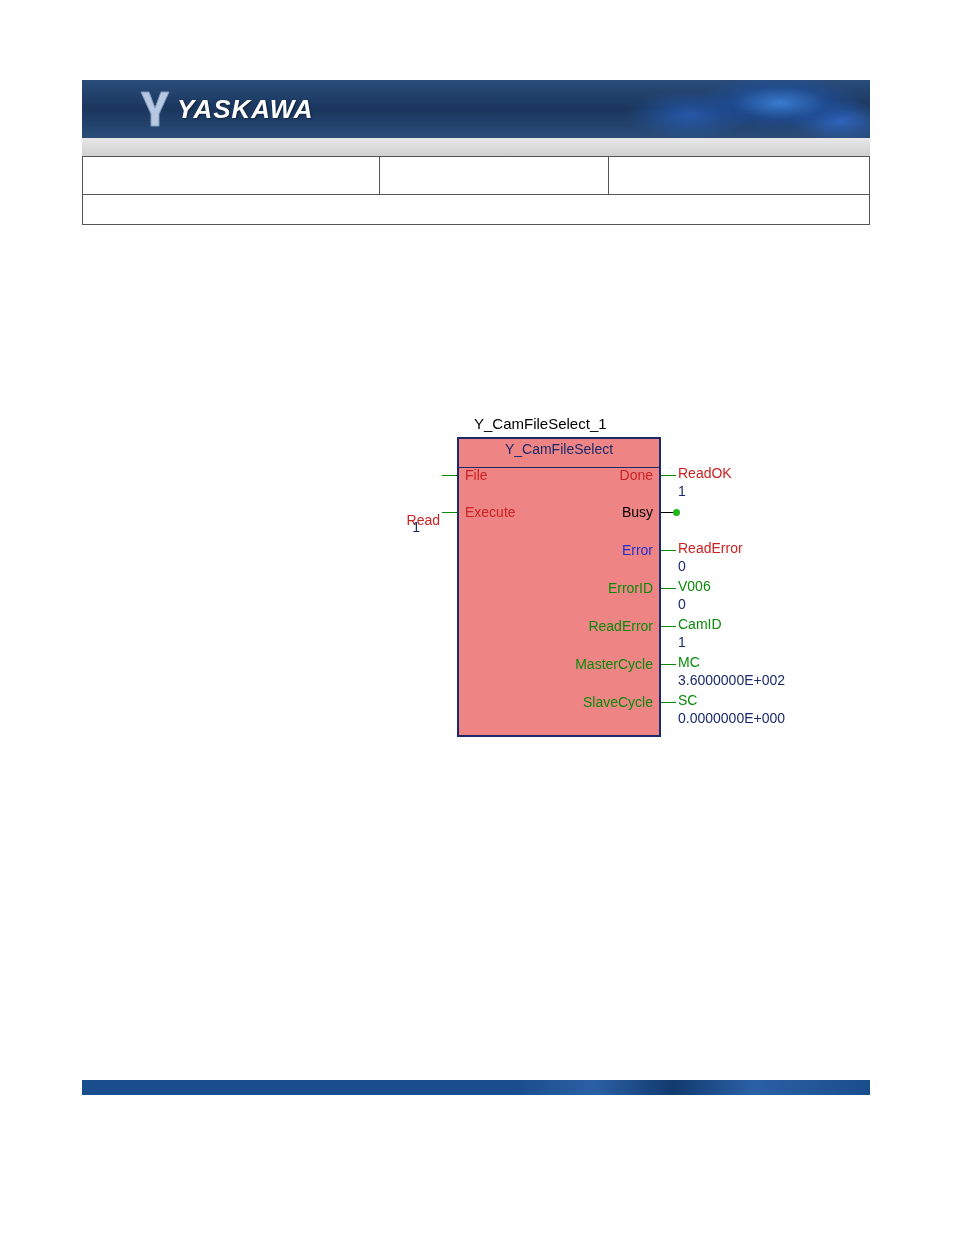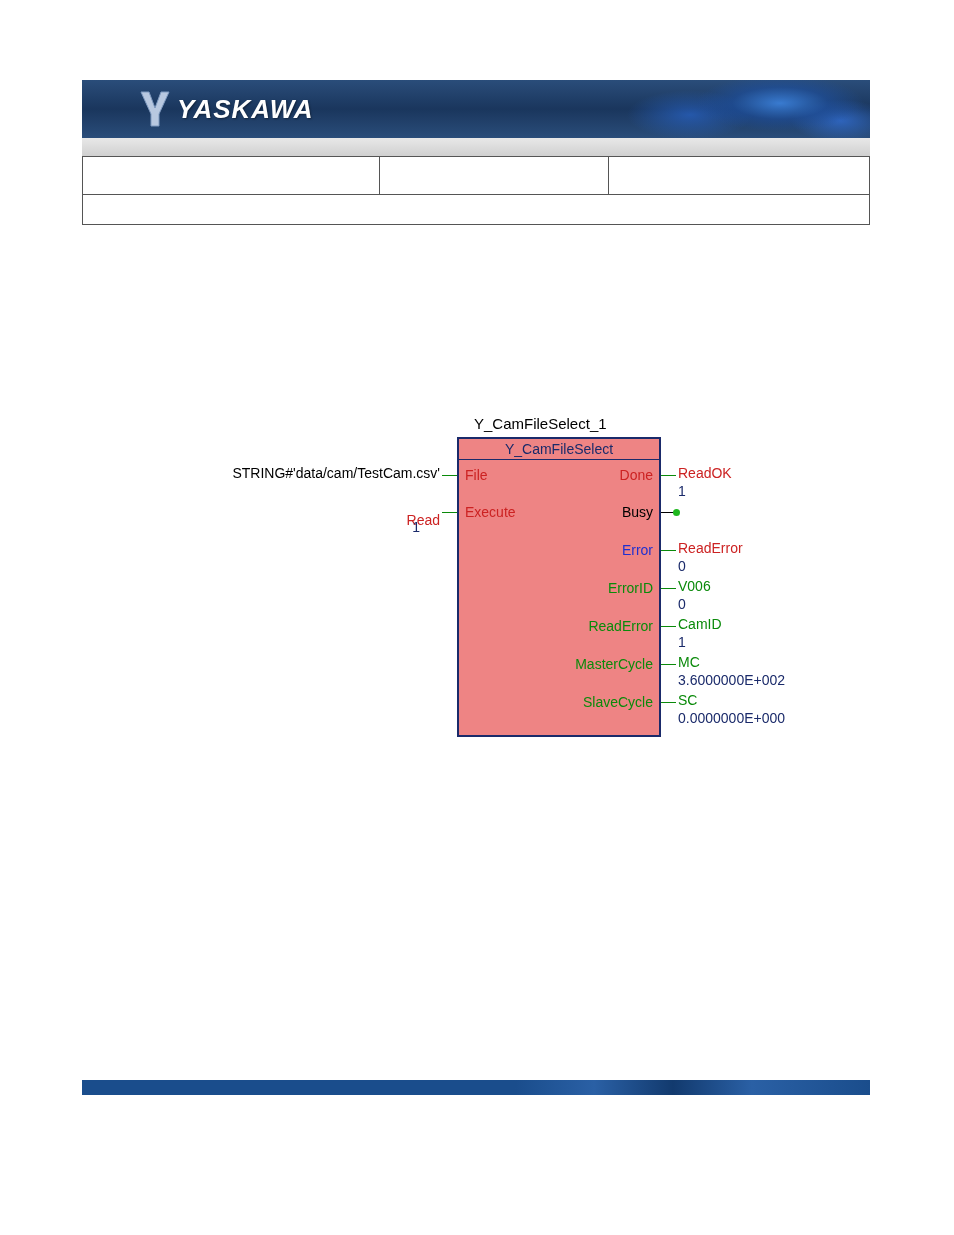--- a/index.html
+++ b/index.html
@@ -105,21 +105,21 @@
     border: 2px solid #1a2a6a;
   }
   .fb-type {
     position: absolute;
     left: 0;
     top: 2px;
     width: 100%;
     text-align: center;
     color: #1a2a6a;
     border-bottom: 1px solid #1a2a6a;
-    padding-bottom: 2px;
+    padding-bottom: 10px;
     font-size: 14px;
   }
   .port-left, .port-right {
     position: absolute;
     font-size: 14px;
   }
   .port-left { color: #cc2222; }
   .port-right.green { color: #0a8a0a; }
   .port-right.black { color: #000; }
   .port-right { right: 0; }
@@ -183,21 +183,20 @@
     <tr class="full-row">
       <td colspan="3"></td>
     </tr>
   </tbody>
     </table>
 </div>
 
 <div class="diagram-area">
   <div class="fb-title">Y_CamFileSelect_1</div>
 
-  <div class="input-text" style="left:-150px; top:50px; width:430px; color:#000;">STRING#'data/cam/TestCam.csv'</div>
   <div class="conn-line" style="left:282px; top:60px; width:15px;"></div>
 
   <div class="input-text" style="left:60px; top:97px; width:220px; color:#cc2222;">Read</div>
   <div class="input-text" style="left:60px; top:104px; width:200px; color:#1a2a6a;">1</div>
   <div class="conn-line" style="left:282px; top:97px; width:15px;"></div>
 
   <div class="fb-box">
     <div class="fb-type">Y_CamFileSelect</div>
     <div class="port-left" style="left:6px; top:28px;">File</div>
     <div class="port-left" style="left:6px; top:65px;">Execute</div>

